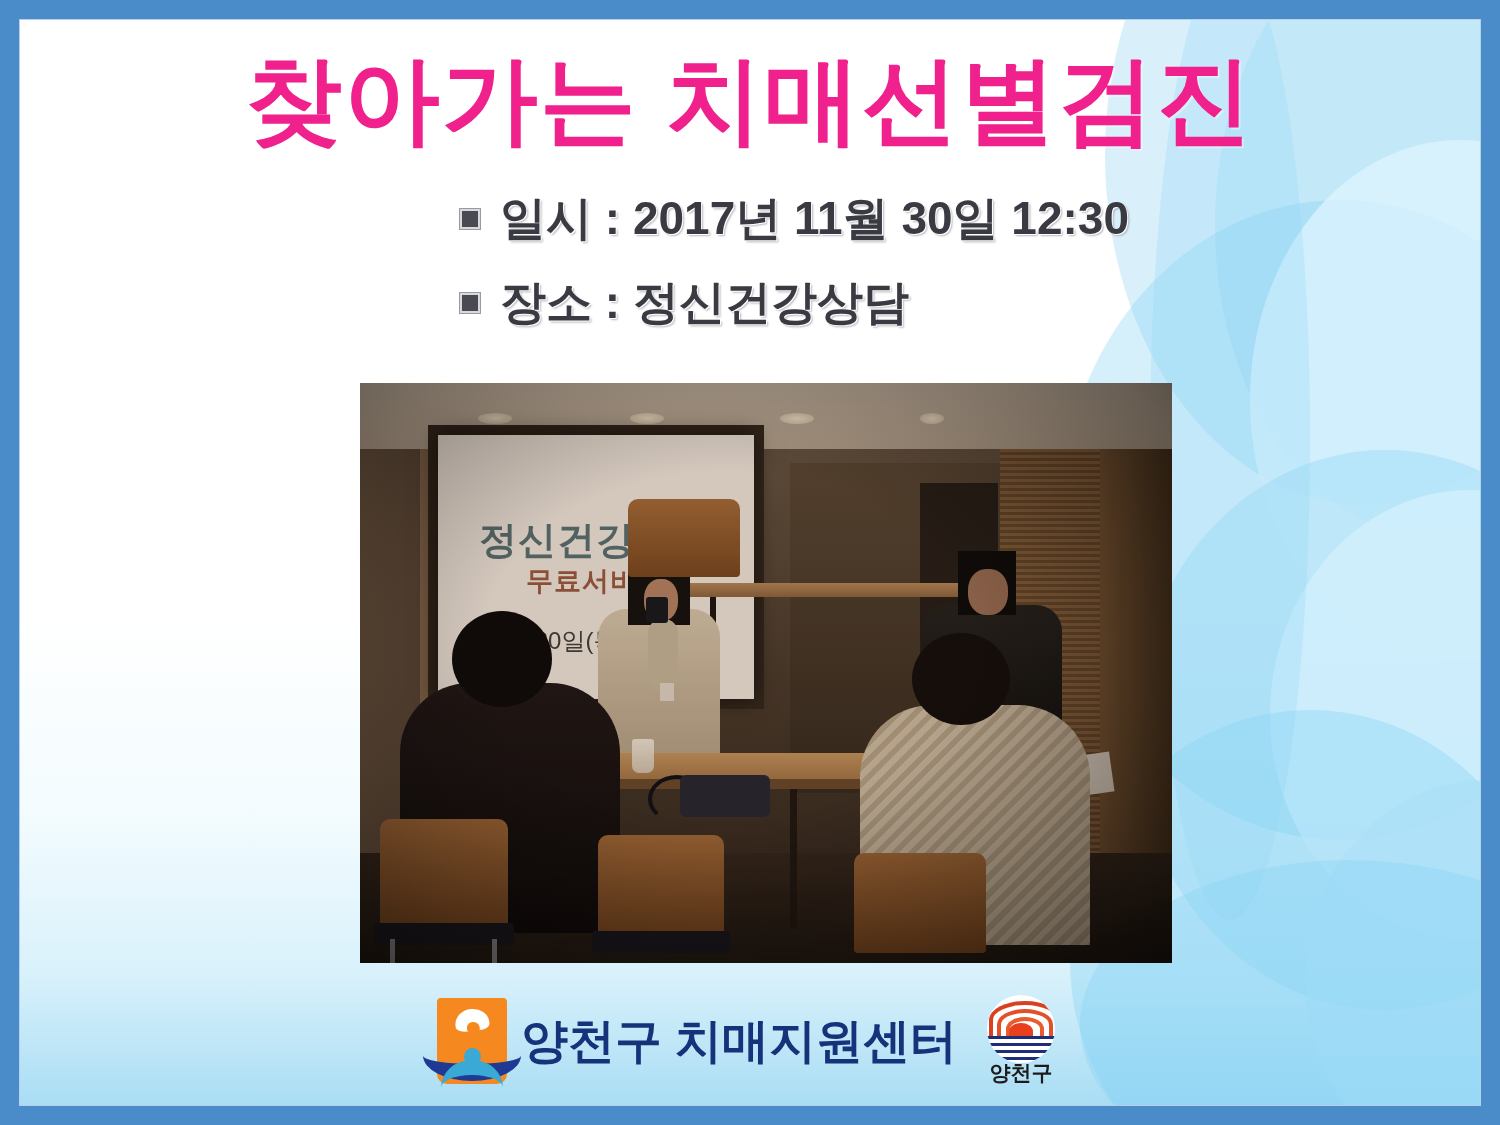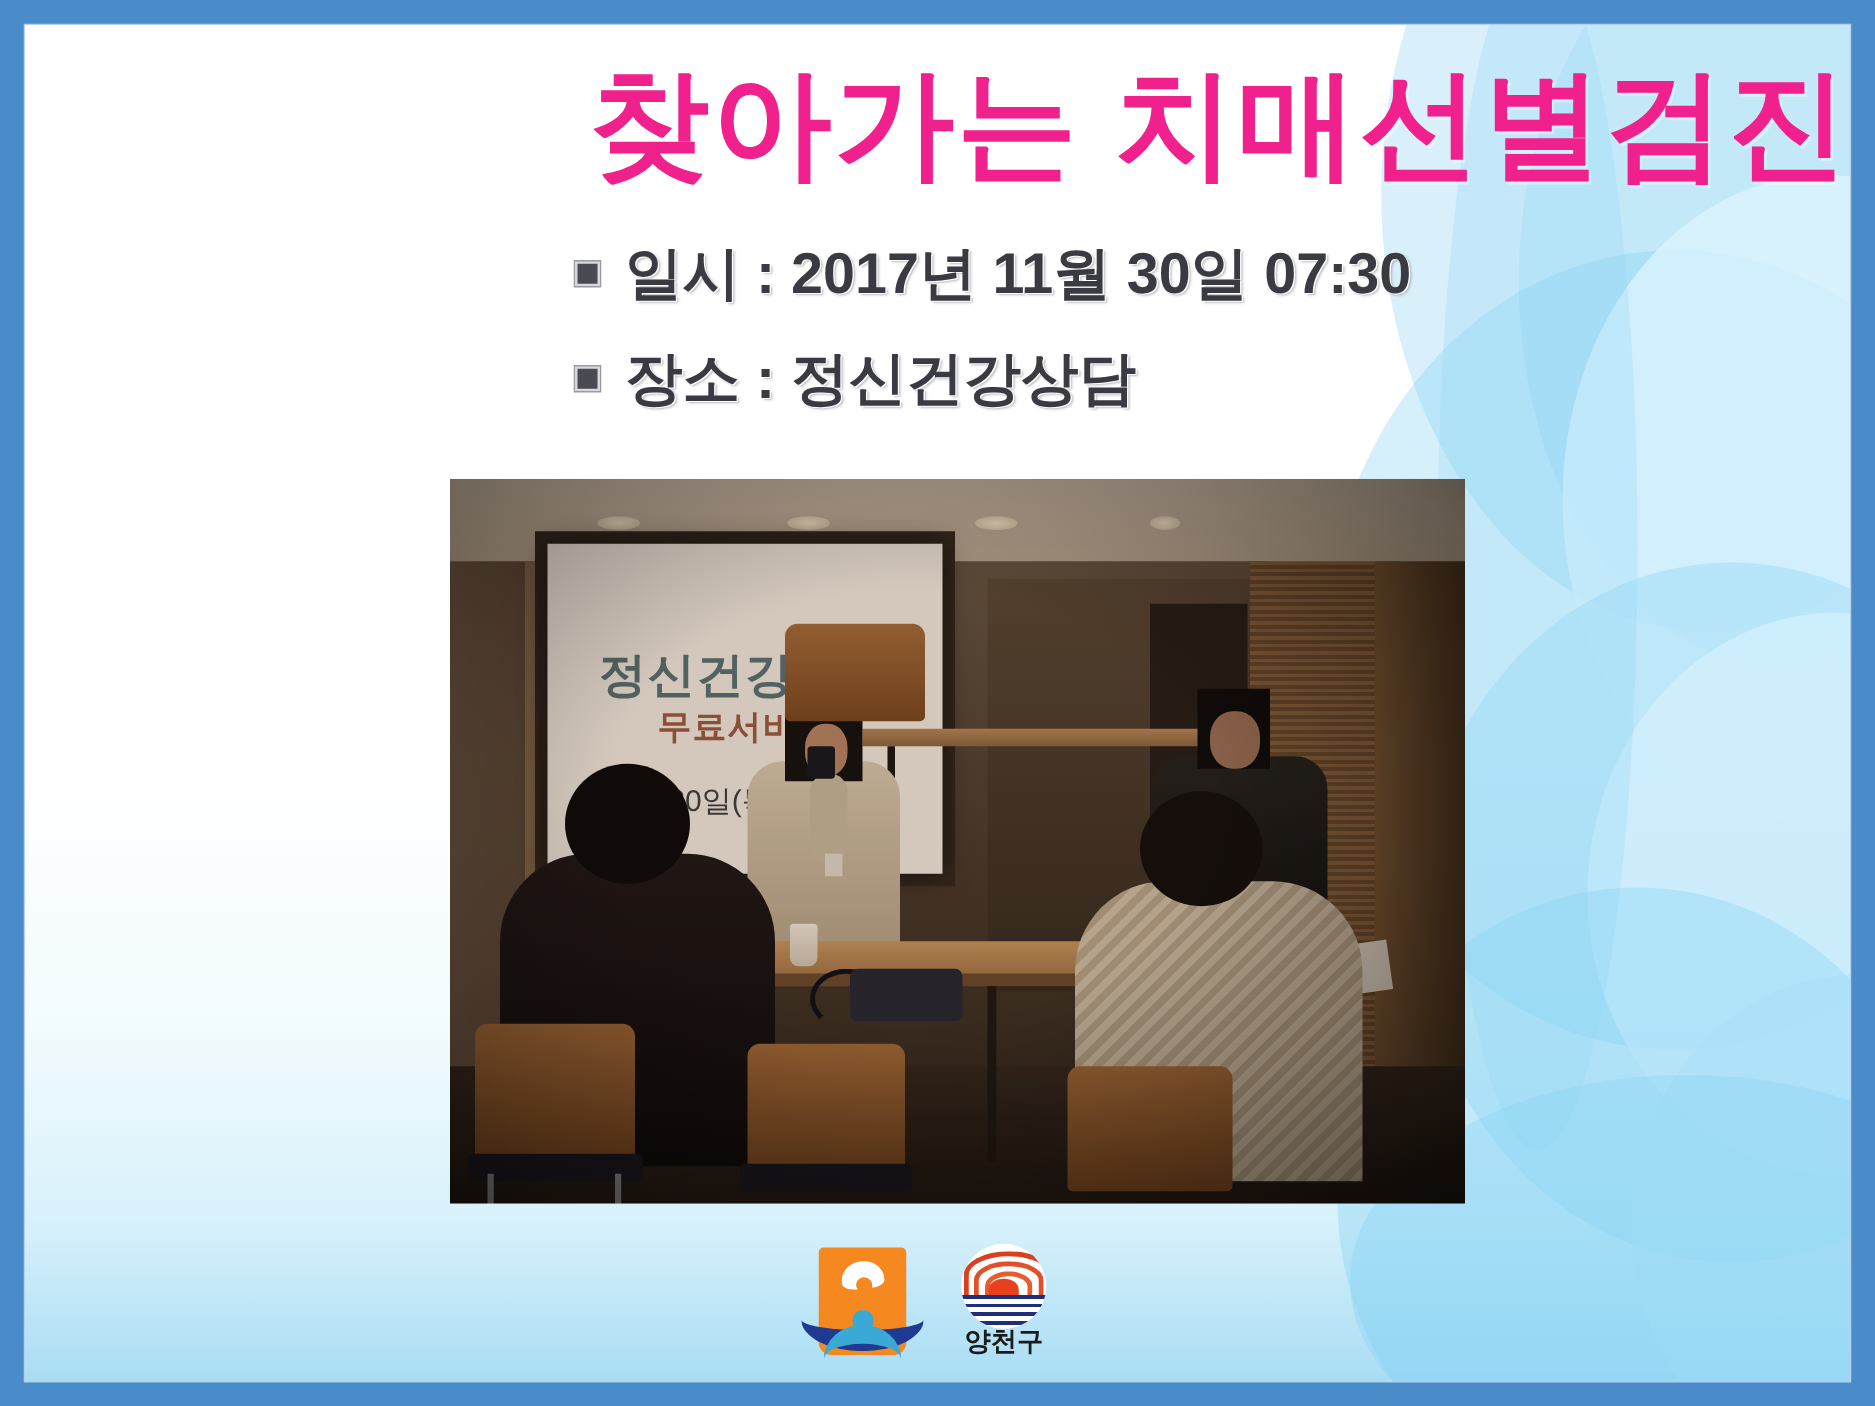--- a/index.html
+++ b/index.html
@@ -19,21 +19,21 @@
   .b3{left:1040px;top:180px;width:560px;height:640px;background:rgba(120,205,242,.30);}
   .b4{left:1230px;top:120px;width:420px;height:520px;background:rgba(222,244,253,.75);}
   .b5{left:1115px;top:430px;width:500px;height:560px;background:rgba(128,208,243,.32);}
   .b6{left:1250px;top:470px;width:400px;height:450px;background:rgba(214,241,253,.70);}
   .b7{left:1050px;top:690px;width:480px;height:500px;background:rgba(122,206,242,.33);}
   .b8{left:1285px;top:760px;width:360px;height:400px;background:rgba(170,224,247,.55);}
   .b9{left:1130px;top:-60px;width:160px;height:960px;background:rgba(150,215,245,.30);border-radius:50%/40%;}
   .b10{left:1060px;top:840px;width:540px;height:330px;background:rgba(140,213,245,.40);}
 
   
-  .title{position:absolute;left:0;right:0;top:32px;text-align:right;
+  .title{position:absolute;left:0;right:0;top:32px;text-align:center;
          font-size:96px;font-weight:bold;letter-spacing:2px;color:#F0208C;
          line-height:1.0;white-space:nowrap;
          text-shadow:2px 2px 0 rgba(255,255,255,.35);}
 
   
   .bullets{position:absolute;left:440px;top:168px;}
   .bline{display:flex;align-items:center;margin-bottom:22px;}
   .bsq{width:16px;height:16px;background:#4a4a52;border:2px solid #d8d8dd;
        box-shadow:0 0 0 1px #9a9aa2;margin-right:20px;flex:0 0 auto;}
   .btxt{font-size:46px;font-weight:bold;color:#3a3a42;letter-spacing:0px;
@@ -166,21 +166,21 @@
       <span class="b8"></span>
       <span class="b9"></span>
       <span class="b10"></span>
     </div>
 
     <div class="title">찾아가는 치매선별검진</div>
 
     <div class="bullets">
       <div class="bline">
         <span class="bsq"></span>
-        <span class="btxt">일시 : 2017년  11월  30일  07:30</span>
+        <span class="btxt">일시 : 2017년  11월  30일  12:30</span>
       </div>
       <div class="bline">
         <span class="bsq"></span>
         <span class="btxt">장소 : 정신건강상담</span>
       </div>
     </div>
 
     <div class="photo-wrap">
       <div class="photo">
 
@@ -265,20 +265,21 @@
         <div class="logo-mark">
           <span class="lm-bird"></span>
           <span class="lm-arc"></span>
           <span class="lm-person">
             <span class="lm-ph"></span>
             <span class="lm-pb"></span>
           </span>
         </div>
 
         <div class="logo-text">
+          <div class="lt-ko">양천구 치매지원센터</div>
         </div>
 
         <div class="emblem">
           <span class="em-oval">
             <span class="em-arc em-a1"></span>
             <span class="em-arc em-a2"></span>
             <span class="em-arc em-a3"></span>
             <span class="em-sun"></span>
             <span class="em-waves"></span>
           </span>

